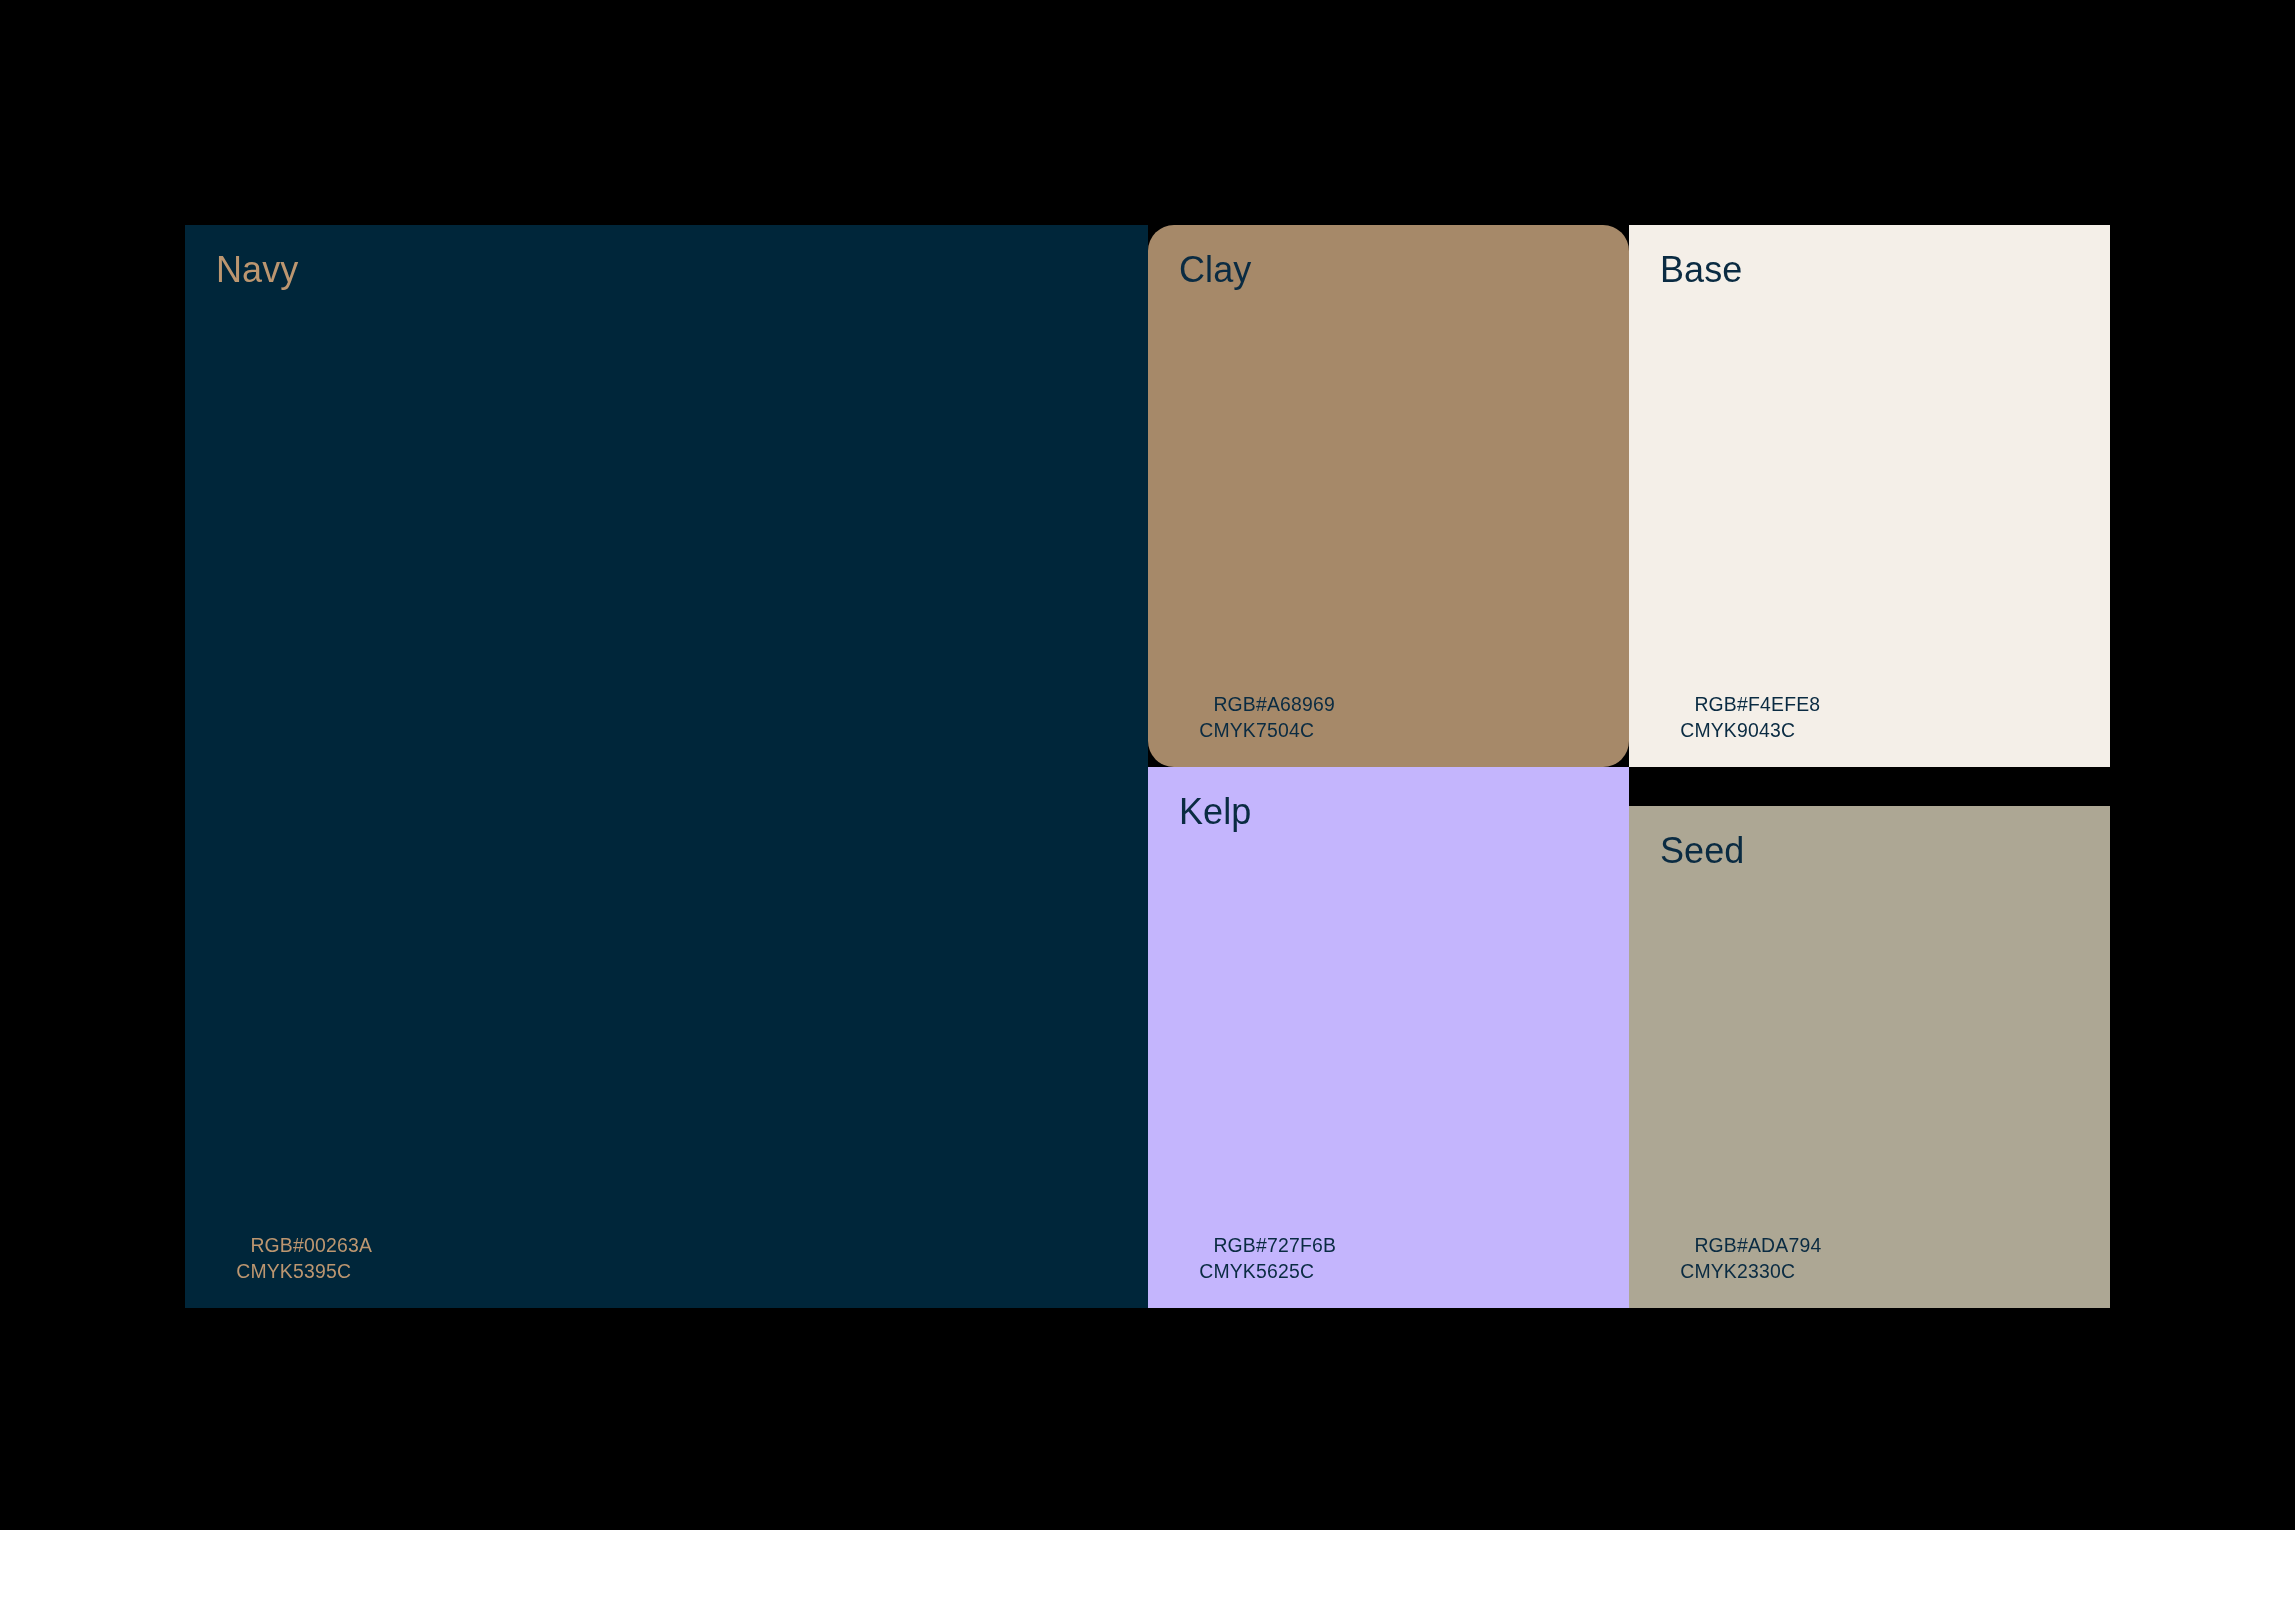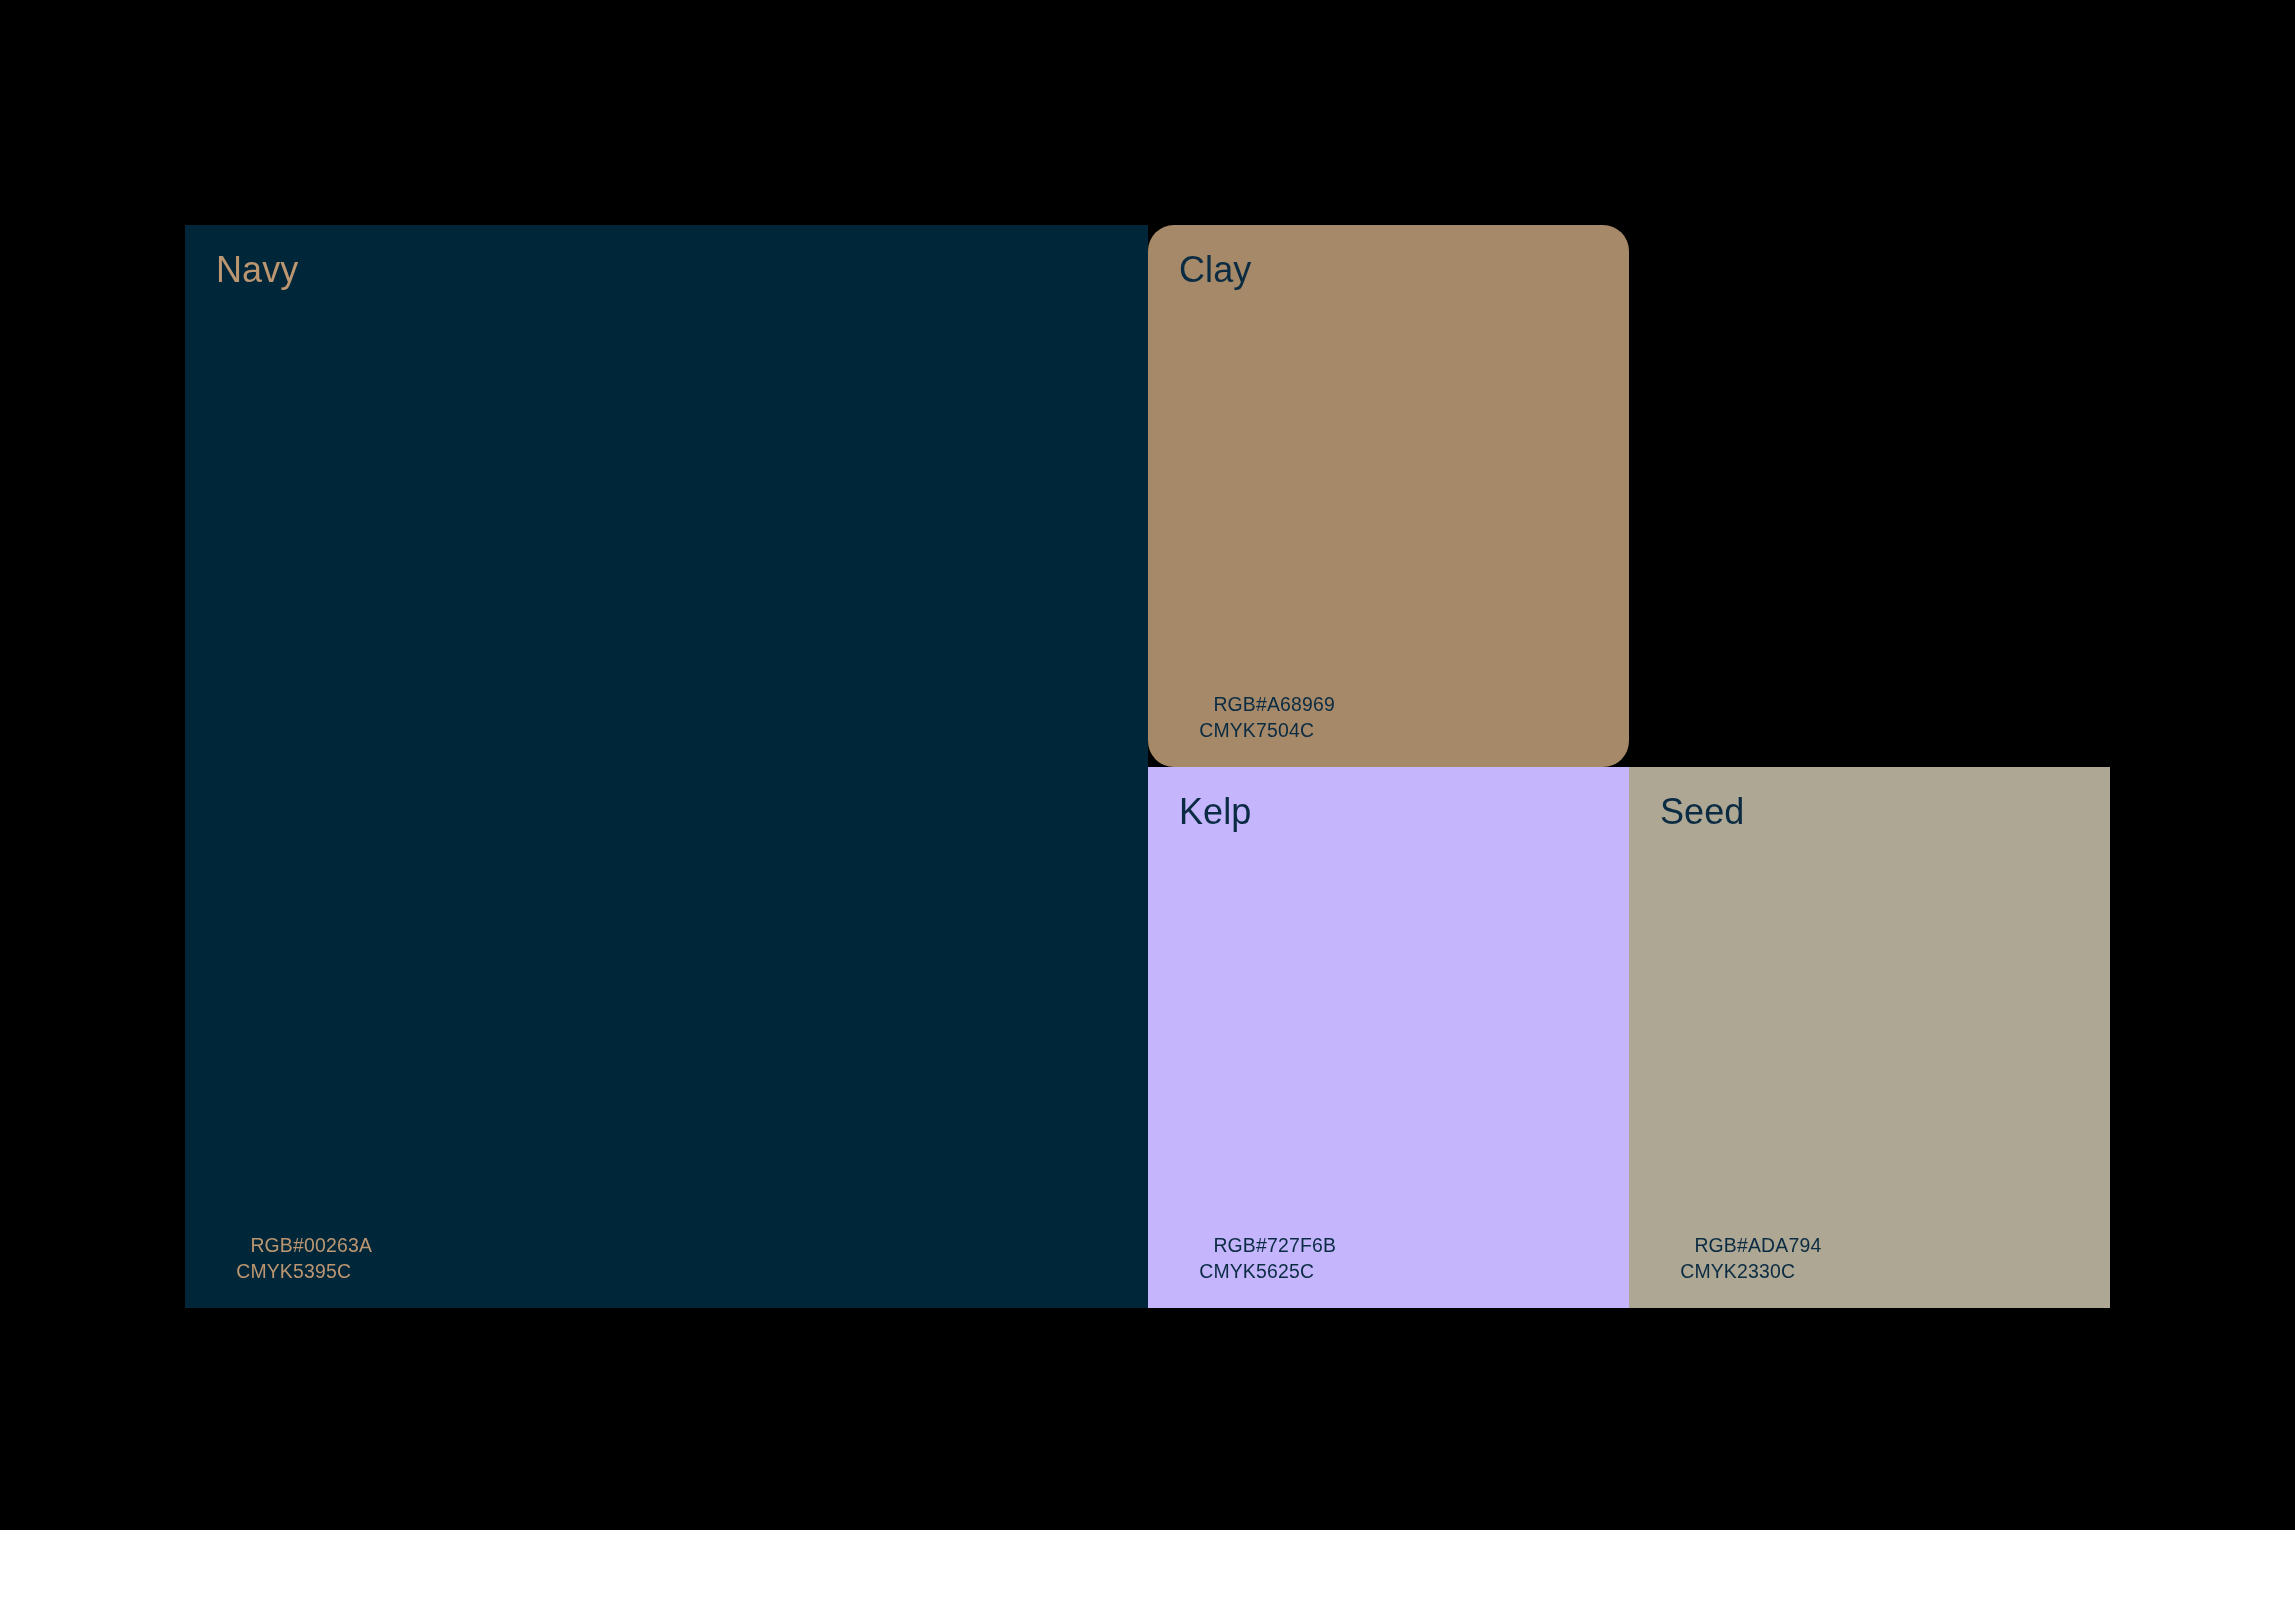--- a/index.html
+++ b/index.html
@@ -124,34 +124,45 @@
       <div class="swatch-specs">
         <span class="spec-row">
           <span class="spec-key">RGB</span><span class="spec-val">#A68969</span>
         </span>
         <span class="spec-row">
           <span class="spec-key">CMYK</span><span class="spec-val">7504C</span>
         </span>
       </div>
     </div>
 
+    <div class="swatch swatch--base" style="background-color: rgb(244, 239, 232); color: rgb(10, 43, 66);">
+      <div class="swatch-name">Base</div>
+      <div class="swatch-specs">
+        <span class="spec-row">
+          <span class="spec-key">RGB</span><span class="spec-val">#F4EFE8</span>
+        </span>
+        <span class="spec-row">
+          <span class="spec-key">CMYK</span><span class="spec-val">9043C</span>
+        </span>
+      </div>
+    </div>
 
     <div class="swatch swatch--kelp" style="background-color: #c4b5fd; color: rgb(10, 43, 66);">
       <div class="swatch-name">Kelp</div>
       <div class="swatch-specs">
         <span class="spec-row">
           <span class="spec-key">RGB</span><span class="spec-val">#727F6B</span>
         </span>
         <span class="spec-row">
           <span class="spec-key">CMYK</span><span class="spec-val">5625C</span>
         </span>
       </div>
     </div>
 
-    <div class="swatch swatch--seed" style="background-color: rgb(173, 167, 148); color: rgb(10, 43, 66);">
+    <div class="swatch swatch--seed" style="background-color: rgb(173, 167, 148); color: rgb(10, 43, 66); margin-top: 39px;">
       <div class="swatch-name">Seed</div>
       <div class="swatch-specs">
         <span class="spec-row">
           <span class="spec-key">RGB</span><span class="spec-val">#ADA794</span>
         </span>
         <span class="spec-row">
           <span class="spec-key">CMYK</span><span class="spec-val">2330C</span>
         </span>
       </div>
     </div>

